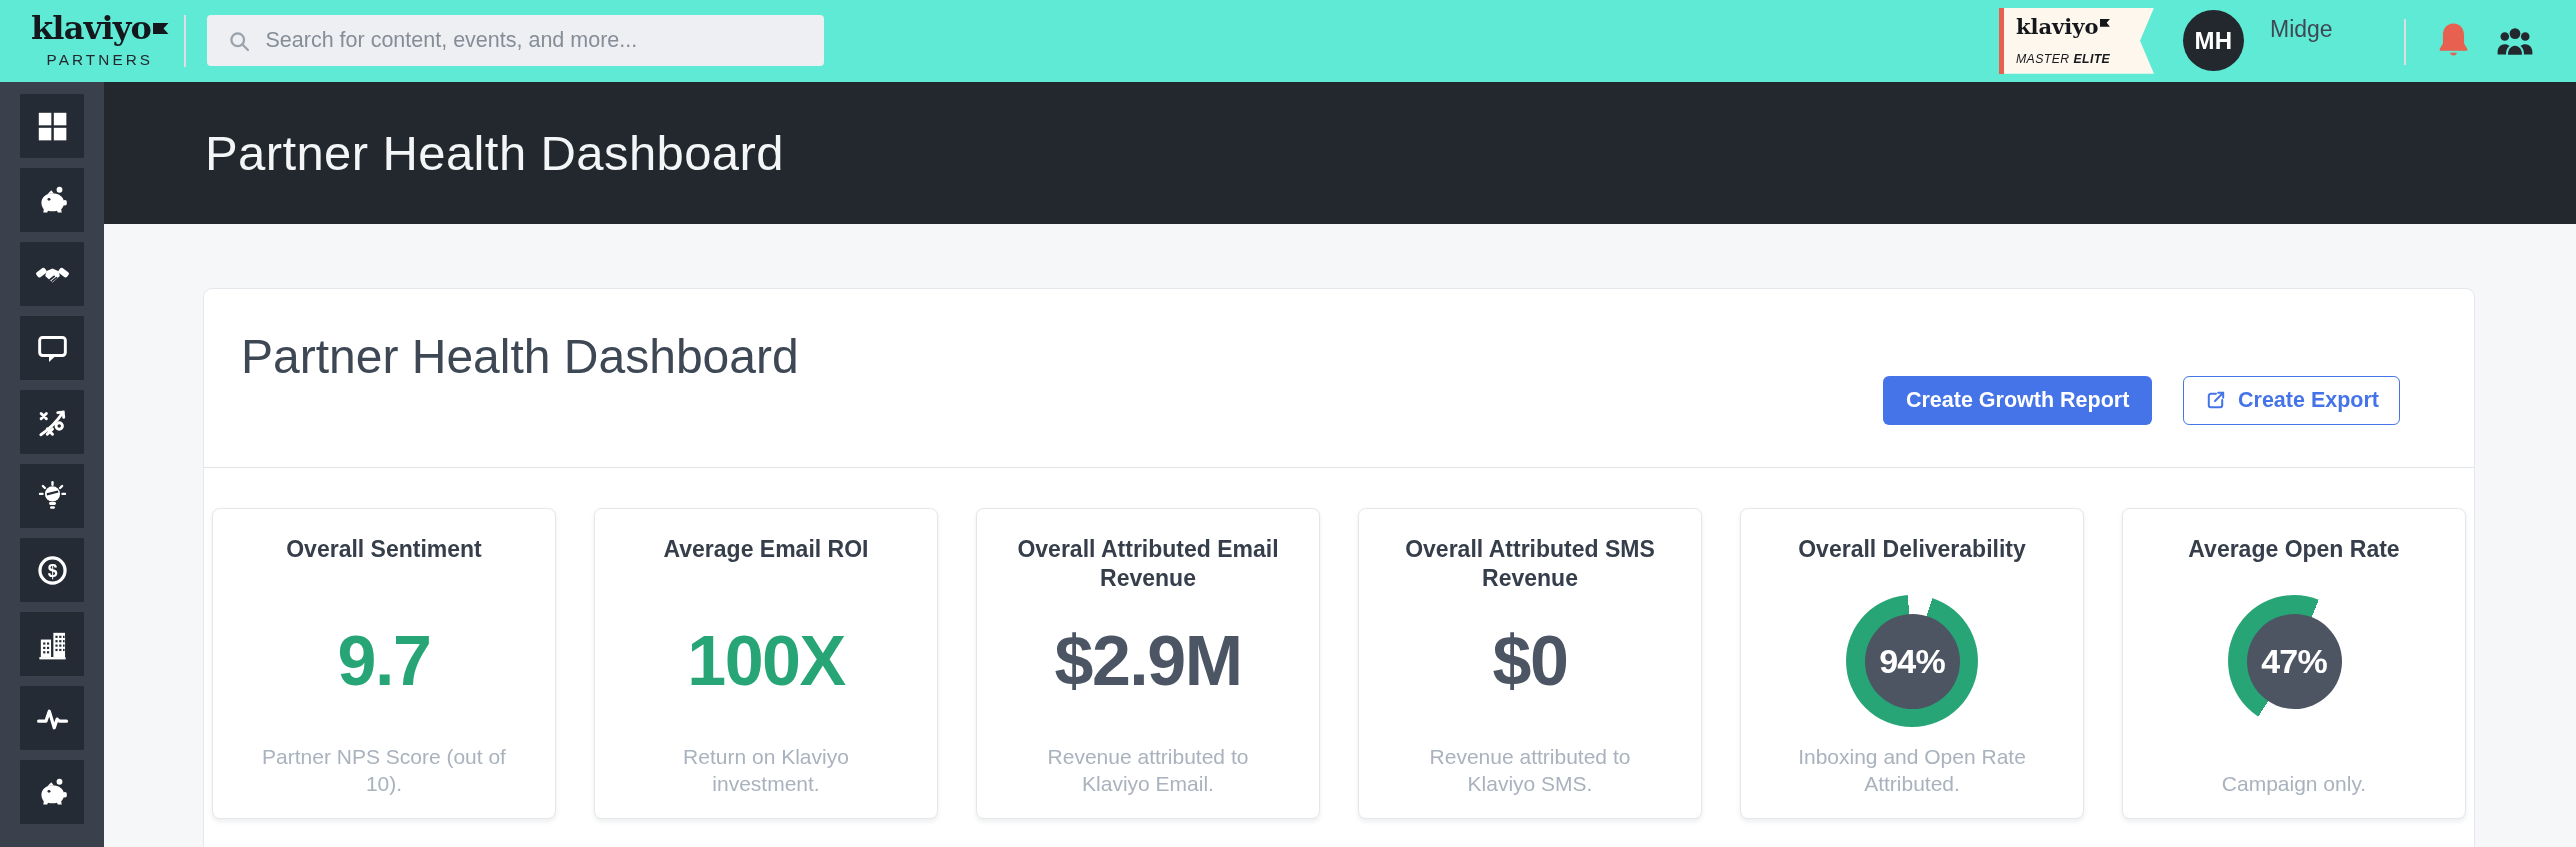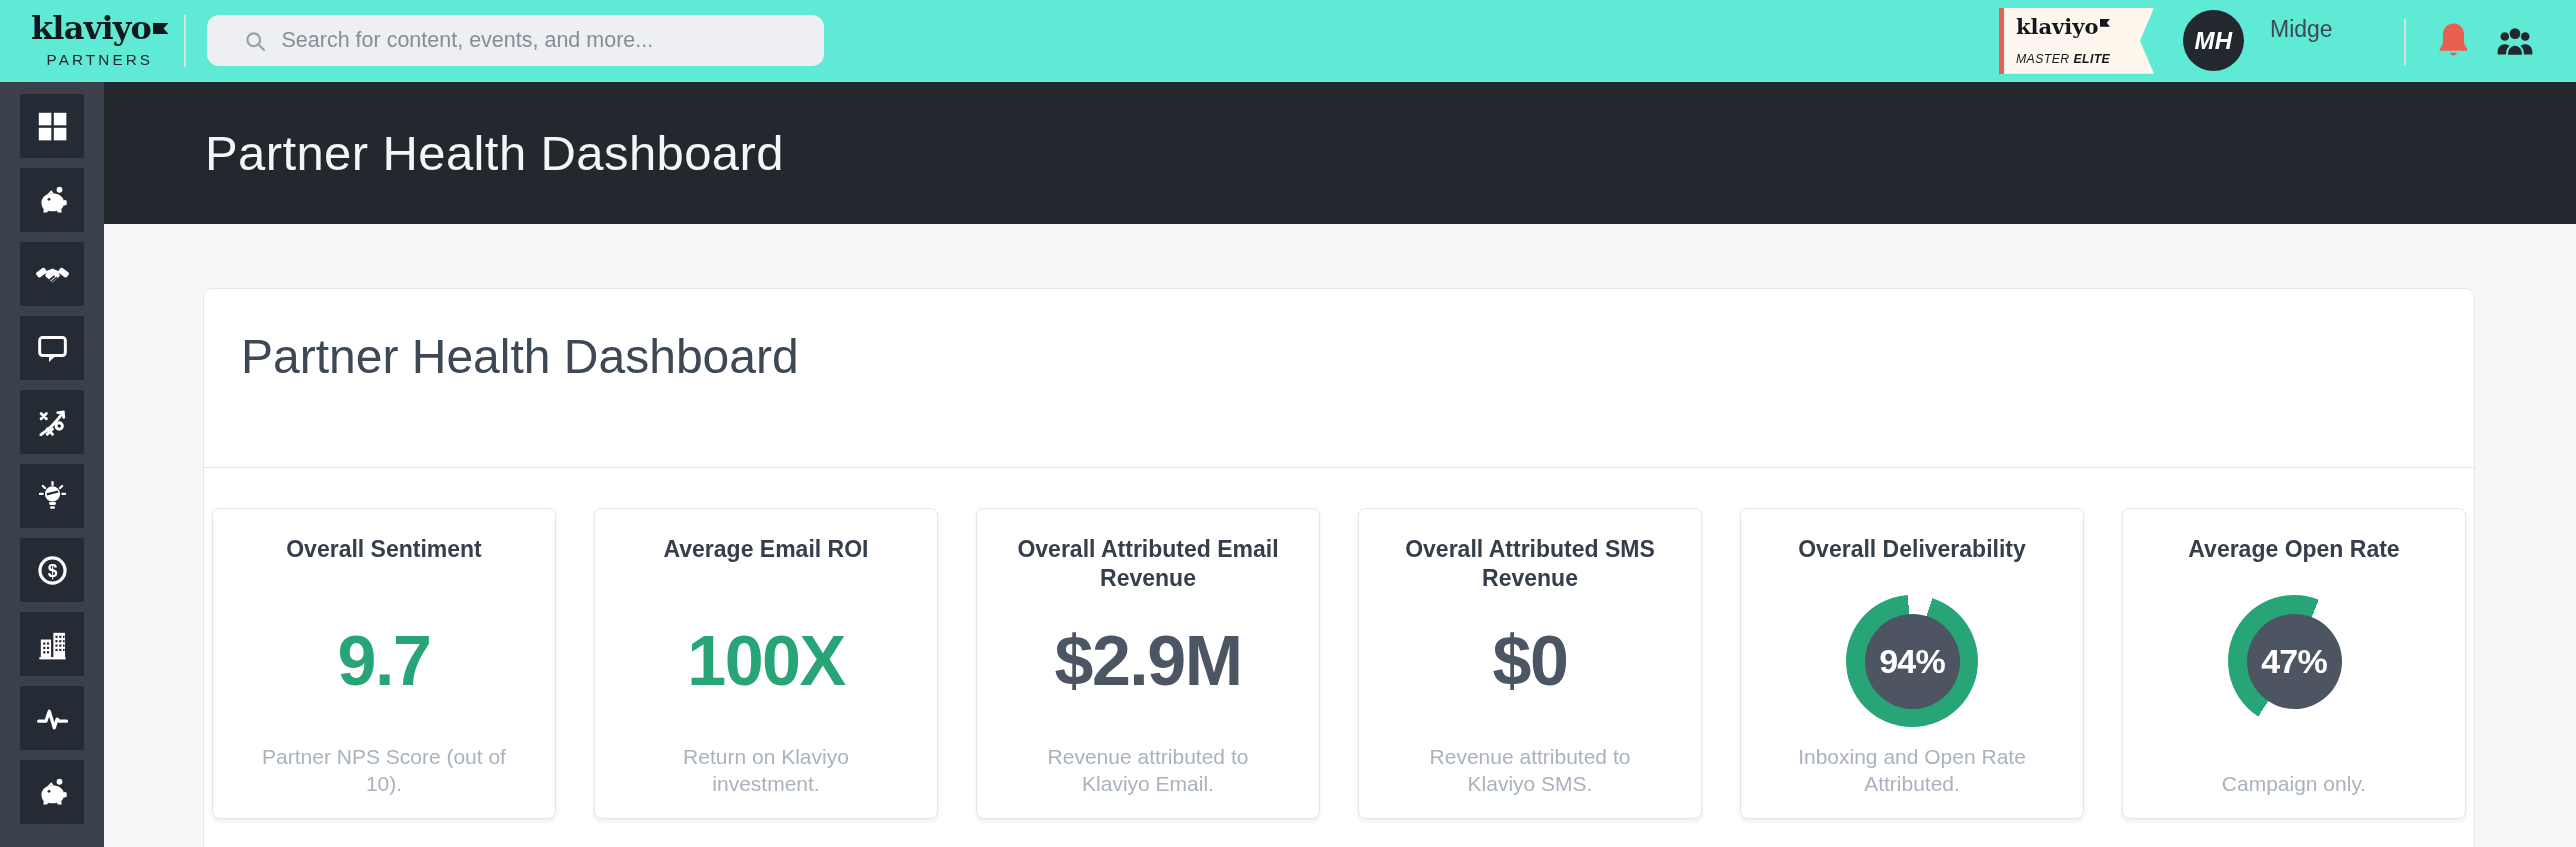--- a/index.html
+++ b/index.html
@@ -8,37 +8,37 @@
   .root { position:relative; width:2576px; height:848px; }
 
   
   .topbar { position:absolute; left:0; top:0; width:2576px; height:82px; background:#5eead4; z-index:5; }
   .logo-block { position:absolute; left:31px; top:10.7px; }
   .logo-word { font-family:"DejaVu Serif", serif; font-weight:700; font-size:32px; color:#14171c; letter-spacing:-0.8px; line-height:34px; }
   .logo-flag { display:inline-block; width:16px; height:11.5px; background:#14171c; margin-left:1.5px; margin-bottom:14px;
                clip-path:polygon(0 0,100% 0,68% 50%,100% 100%,0 100%); vertical-align:middle; }
   .logo-sub { font-size:15.3px; letter-spacing:3.1px; color:#23282f; margin-top:3.1px;text-align:center; }
   .top-divider { position:absolute; left:184px; top:15.3px; width:1.5px; height:52px; background:#dbdee2; }
-  .searchbar { position:absolute; left:207px; top:15.3px; width:617px; height:51px; background:#edeff2; border-radius:12px;
-               display:flex; align-items:center; padding-left:36px; }
+  .searchbar { position:absolute; left:207px; top:15.3px; width:617px; height:51px; background:#edeff2; border-radius:4px;
+               display:flex; align-items:center; padding-left:20px; }
   .searchbar .ph { font-size:21.5px; color:#868d97; margin-left:14px; }
 
   .partner-badge { position:absolute; left:1999px; top:7.7px; width:155px; height:66px; display:flex; }
   .badge-bar { width:4.6px; height:66px; background:#e8604f; }
   .badge-body { flex:1; background:#fdf7ee; clip-path:polygon(0 0,100% 0,calc(100% - 14px) 50%,100% 100%,0 100%);
                 padding:7.7px 0 0 12.3px; }
   .badge-logo { font-family:"DejaVu Serif", serif; font-weight:700; font-size:21px; color:#14171c; line-height:23px; }
   .badge-flag { display:inline-block; width:10px; height:7.7px; background:#14171c; margin-left:1.5px; margin-bottom:7.7px;
                 clip-path:polygon(0 0,100% 0,68% 50%,100% 100%,0 100%); }
   .badge-tier { font-size:12.3px; color:#16191d; letter-spacing:0.4px; margin-top:14px;font-style:italic; }
   .badge-tier b { font-weight:700; }
 
   .user-block { position:absolute; left:2183px; top:10px; display:flex; align-items:flex-start; }
   .avatar { width:61px; height:61px; border-radius:50%; background:#23282f; color:#fff; font-size:24px; font-weight:700;
-            display:flex; align-items:center; justify-content:center; letter-spacing:0.4px;font-style:italic; }
+            display:flex; align-items:center; justify-content:center; letter-spacing:0.4px; }
   .user-name { font-size:23px; color:#3f4956; margin:6.1px 0 0 26px; }
   .top-divider2 { position:absolute; left:2404px; top:19px; width:1.5px; height:46px; background:#dbdee2; }
   .bell { position:absolute; left:2432px; top:17px; width:43px; height:48px; }
   .people { position:absolute; left:2492px; top:20px; width:46px; height:43px; }
 
   
   .page-header { position:absolute; left:0; top:82px; width:2576px; height:142px; background:#23282f;
                  display:flex; align-items:center; }
   .page-header .title { margin-left:205px; font-size:49px; font-weight:400; color:#f3f5f7; letter-spacing:0.4px; }
 
@@ -236,20 +236,31 @@
         <rect x="19.2" y="11.6" width="2.6" height="3.8" rx="1.2"></rect>
         <path d="M8.6 7.6 l2.6-2.6 1.6 2.1 z"></path>
         <circle cx="9.6" cy="11.2" r="1" fill="#252b34"></circle>
       </svg>
     </div>
   </div>
 
   <div class="content">
     <div class="hero">
       <div class="hero-title">Partner Health Dashboard</div>
+      <div class="hero-actions">
+        <div class="btn btn-primary">Create Growth Report</div>
+        <div class="btn btn-secondary">
+          <svg viewBox="0 0 24 24" fill="none" stroke="#4573e8" stroke-width="2.1" stroke-linecap="round" stroke-linejoin="round">
+            <path d="M12.5 5 H7 a2 2 0 0 0 -2 2 v10 a2 2 0 0 0 2 2 h10 a2 2 0 0 0 2 -2 v-5.5"></path>
+            <path d="M11.5 12.5 L20 4"></path>
+              <path d="M14.8 4 H20 V9.2"></path>
+          </svg>
+          <span>Create Export</span>
+        </div>
+      </div>
     </div>
 
     <div class="cards">
 
       <div class="card">
         <div class="card-title">Overall Sentiment</div>
         <div class="card-value green">9.7</div>
         <div class="card-desc">Partner NPS Score (out of 10).</div>
       </div>
 

